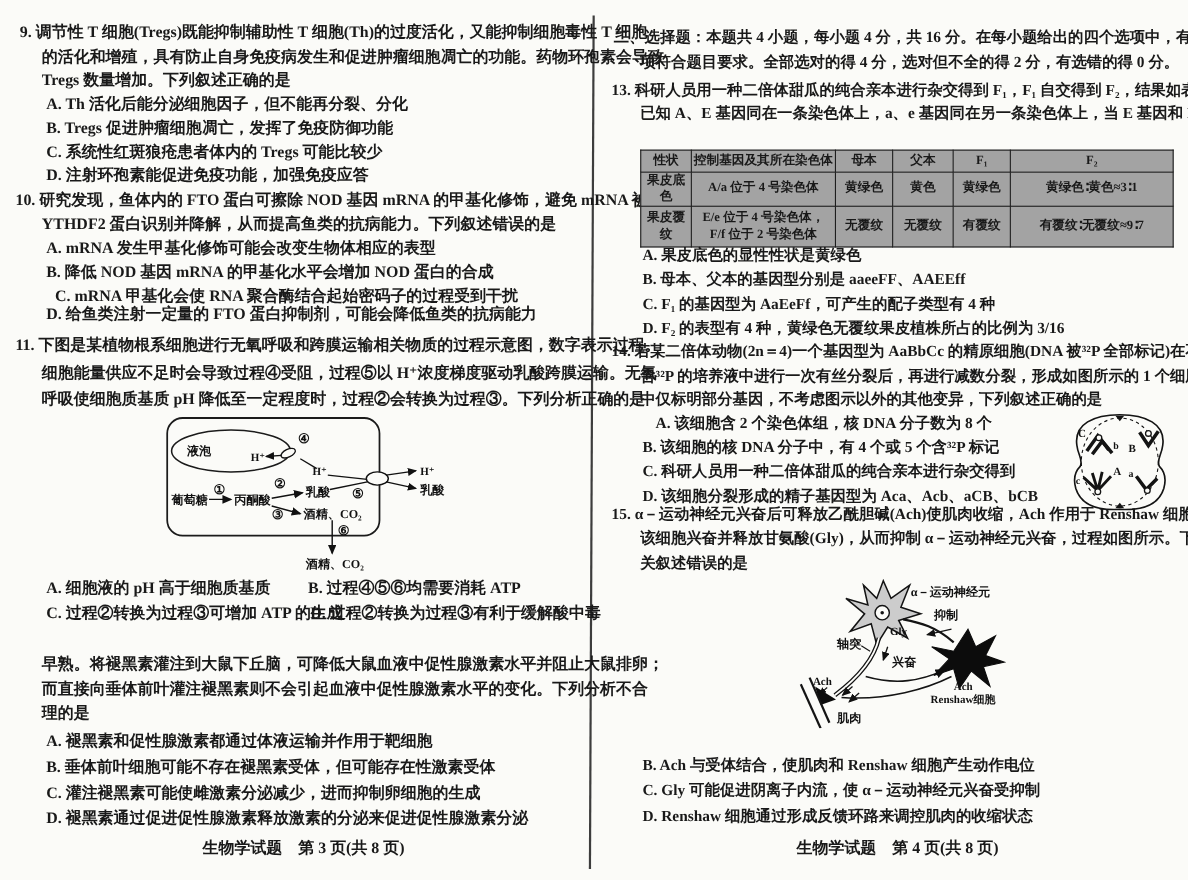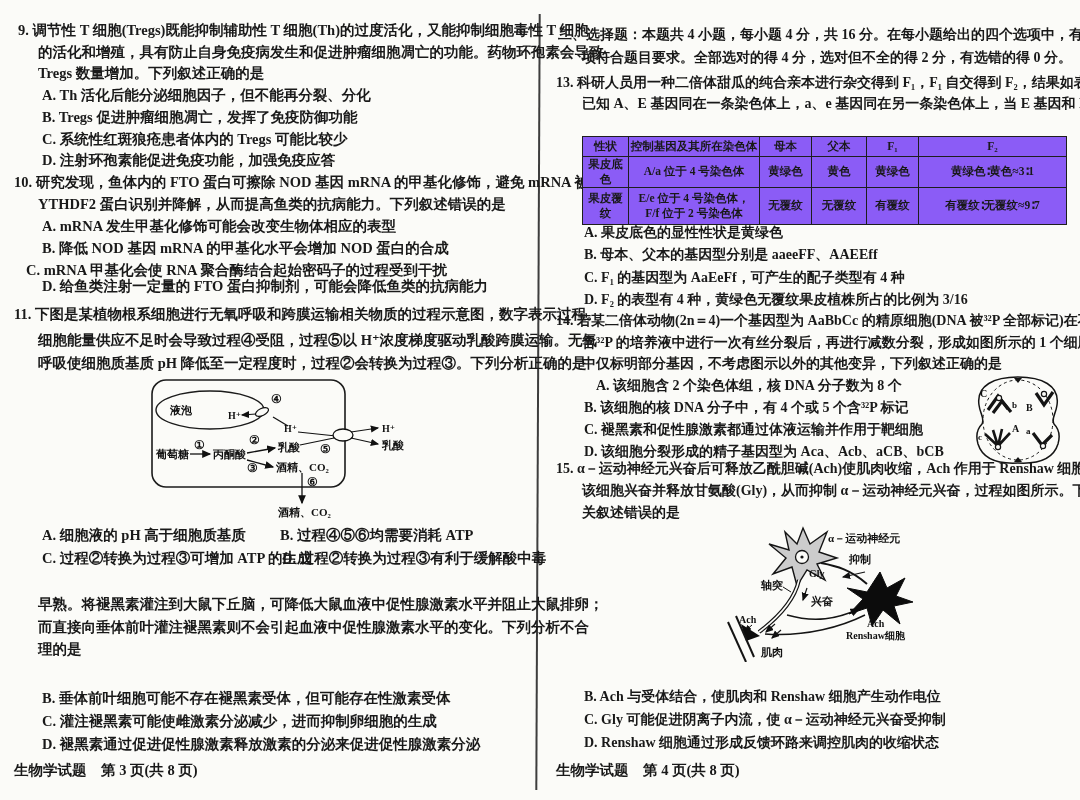--- a/index.html
+++ b/index.html
@@ -7,23 +7,23 @@
     width:1080px;height:800px;position:relative;overflow:hidden;
     background:#fbfbf8;
     font-family:"Liberation Serif","DejaVu Serif",serif;
     font-weight:700;color:#191919;
   }
   .col{position:absolute;top:0;height:800px;}
   .col-left{left:14px;width:524px;}
   .col-right{left:556px;width:520px;}
   .ln{position:absolute;white-space:nowrap;font-size:14.5px;line-height:22px;height:22px;}
   .col-right .ln{font-size:14px;}
-  .footer{position:absolute;width:100%;text-align:left;font-size:14.5px;white-space:nowrap;}
+  .footer{position:absolute;width:100%;text-align:center;font-size:14.5px;white-space:nowrap;}
   .fold{position:absolute;left:537px;top:14px;width:2px;height:776px;background:#3d3d3d;transform:rotate(0.25deg);}
-  table.gen{border-collapse:collapse;table-layout:fixed;position:absolute;background:#8b5cf6;}
+  table.gen{border-collapse:collapse;table-layout:fixed;position:absolute;background:#a3a3a3;}
   table.gen td{border:1.4px solid #1e1e1e;text-align:center;vertical-align:middle;padding:0;font-size:11.5px;line-height:1.3;font-weight:700;overflow:hidden;}
   svg text{font-family:"Liberation Serif","DejaVu Serif",serif;font-weight:700;fill:#111;}
 </style>
 </head>
 <body>
 
 <div class="fold"></div>
 
 <div class="col col-left">
 
@@ -32,21 +32,21 @@
   <div class="ln" style="top:62px;left:24px">Tregs 数量增加。下列叙述正确的是</div>
   <div class="ln" style="top:84px;left:28px">A. Th 活化后能分泌细胞因子，但不能再分裂、分化</div>
   <div class="ln" style="top:106px;left:28px">B. Tregs 促进肿瘤细胞凋亡，发挥了免疫防御功能</div>
   <div class="ln" style="top:149px;left:28px">D. 注射环孢素能促进免疫功能，加强免疫应答</div>
   <div class="ln" style="top:128px;left:28px">C. 系统性红斑狼疮患者体内的 Tregs 可能比较少</div>
 
   <div class="ln" style="top:171px;left:0px">10. 研究发现，鱼体内的 FTO 蛋白可擦除 NOD 基因 mRNA 的甲基化修饰，避免 mRNA 被</div>
   <div class="ln" style="top:193px;left:24px">YTHDF2 蛋白识别并降解，从而提高鱼类的抗病能力。下列叙述错误的是</div>
   <div class="ln" style="top:215px;left:28px">A. mRNA 发生甲基化修饰可能会改变生物体相应的表型</div>
   <div class="ln" style="top:237px;left:28px">B. 降低 NOD 基因 mRNA 的甲基化水平会增加 NOD 蛋白的合成</div>
-  <div class="ln" style="top:259px;left:12px">C. mRNA 甲基化会使 RNA 聚合酶结合起始密码子的过程受到干扰</div>
+  <div class="ln" style="top:259px;left:36px">C. mRNA 甲基化会使 RNA 聚合酶结合起始密码子的过程受到干扰</div>
   <div class="ln" style="top:275px;left:28px">D. 给鱼类注射一定量的 FTO 蛋白抑制剂，可能会降低鱼类的抗病能力</div>
 
   <div class="ln" style="top:303px;left:0px">11. 下图是某植物根系细胞进行无氧呼吸和跨膜运输相关物质的过程示意图，数字表示过程。</div>
   <div class="ln" style="top:329px;left:24px">细胞能量供应不足时会导致过程④受阻，过程⑤以 H⁺浓度梯度驱动乳酸跨膜运输。无氧</div>
   <div class="ln" style="top:352px;left:24px">呼吸使细胞质基质 pH 降低至一定程度时，过程②会转换为过程③。下列分析正确的是</div>
 
   <svg style="position:absolute;left:126px;top:372px" width="300" height="150" viewBox="0 0 300 150">
     <defs>
       <marker id="ar1" markerWidth="8" markerHeight="8" refX="6" refY="3" orient="auto">
         <path d="M0,0 L7,3 L0,6 Z" fill="#111"></path>
@@ -89,20 +89,21 @@
   </svg>
 
   <div class="ln" style="top:524px;left:28px">A. 细胞液的 pH 高于细胞质基质</div>
   <div class="ln" style="top:524px;left:266px">B. 过程④⑤⑥均需要消耗 ATP</div>
   <div class="ln" style="top:547px;left:28px">C. 过程②转换为过程③可增加 ATP 的生成</div>
   <div class="ln" style="top:547px;left:268px">D. 过程②转换为过程③有利于缓解酸中毒</div>
 
   <div class="ln" style="top:593px;left:24px">早熟。将褪黑素灌注到大鼠下丘脑，可降低大鼠血液中促性腺激素水平并阻止大鼠排卵；</div>
   <div class="ln" style="top:616px;left:24px">而直接向垂体前叶灌注褪黑素则不会引起血液中促性腺激素水平的变化。下列分析不合</div>
   <div class="ln" style="top:638px;left:24px">理的是</div>
+  <div class="ln" style="top:663px;left:28px">A. 褪黑素和促性腺激素都通过体液运输并作用于靶细胞</div>
   <div class="ln" style="top:687px;left:28px">B. 垂体前叶细胞可能不存在褪黑素受体，但可能存在性激素受体</div>
   <div class="ln" style="top:710px;left:28px">C. 灌注褪黑素可能使雌激素分泌减少，进而抑制卵细胞的生成</div>
   <div class="ln" style="top:733px;left:28px">D. 褪黑素通过促进促性腺激素释放激素的分泌来促进促性腺激素分泌</div>
 
   <div class="footer" style="top:761px">生物学试题　第 3 页(共 8 页)</div>
 </div>
 
 <div class="col col-right">
 
   <div class="ln" style="top:24px;left:2px">二、选择题：本题共 4 小题，每小题 4 分，共 16 分。在每小题给出的四个选项中，有一项或多</div>
@@ -154,21 +155,21 @@
   <div class="ln" style="top:222px;left:28px">A. 果皮底色的显性性状是黄绿色</div>
   <div class="ln" style="top:244px;left:28px">B. 母本、父本的基因型分别是 aaeeFF、AAEEff</div>
   <div class="ln" style="top:267px;left:28px">C. F₁ 的基因型为 AaEeFf，可产生的配子类型有 4 种</div>
   <div class="ln" style="top:289px;left:28px">D. F₂ 的表型有 4 种，黄绿色无覆纹果皮植株所占的比例为 3/16</div>
 
   <div class="ln" style="top:310px;left:0px">14. 若某二倍体动物(2n＝4)一个基因型为 AaBbCc 的精原细胞(DNA 被³²P 全部标记)在不</div>
   <div class="ln" style="top:332px;left:26px">含³²P 的培养液中进行一次有丝分裂后，再进行减数分裂，形成如图所示的 1 个细胞。图</div>
   <div class="ln" style="top:353px;left:26px">中仅标明部分基因，不考虑图示以外的其他变异，下列叙述正确的是</div>
   <div class="ln" style="top:375px;left:40px">A. 该细胞含 2 个染色体组，核 DNA 分子数为 8 个</div>
   <div class="ln" style="top:397px;left:28px">B. 该细胞的核 DNA 分子中，有 4 个或 5 个含³²P 标记</div>
-  <div class="ln" style="top:419px;left:28px">C. 褪黑素和促性腺激素都通过体液运输并作用于靶细胞</div>
+  <div class="ln" style="top:419px;left:28px">C. 科研人员用一种二倍体甜瓜的纯合亲本进行杂交得到</div>
   <div class="ln" style="top:441px;left:28px">D. 该细胞分裂形成的精子基因型为 Aca、Acb、aCB、bCB</div>
 
   <svg style="position:absolute;left:412px;top:374px" width="100" height="92" viewBox="0 0 100 92">
     <path d="M50,3 C27,3 8,11 11,31 C12,40 17,44 14,50 C8,56 8,63 10,70 C15,86 32,90 50,89 C68,90 85,86 90,70 C92,63 92,56 86,50 C83,44 88,40 89,31 C92,11 73,3 50,3 Z" fill="none" stroke="#141414" stroke-width="1.5"></path>
     <ellipse cx="50" cy="46" rx="35" ry="40" fill="none" stroke="#141414" stroke-width="1" stroke-dasharray="3,3"></ellipse>
     <path d="M46,4 L54,4 L50,9 Z" fill="#141414"></path>
     <path d="M46,88 L54,88 L50,83 Z" fill="#141414"></path>
 
     <path d="M20,36 L30,22 L40,35" fill="none" stroke="#141414" stroke-width="3.2"></path>
     <path d="M25,39 L34,27 L43,38" fill="none" stroke="#141414" stroke-width="3.2"></path>

